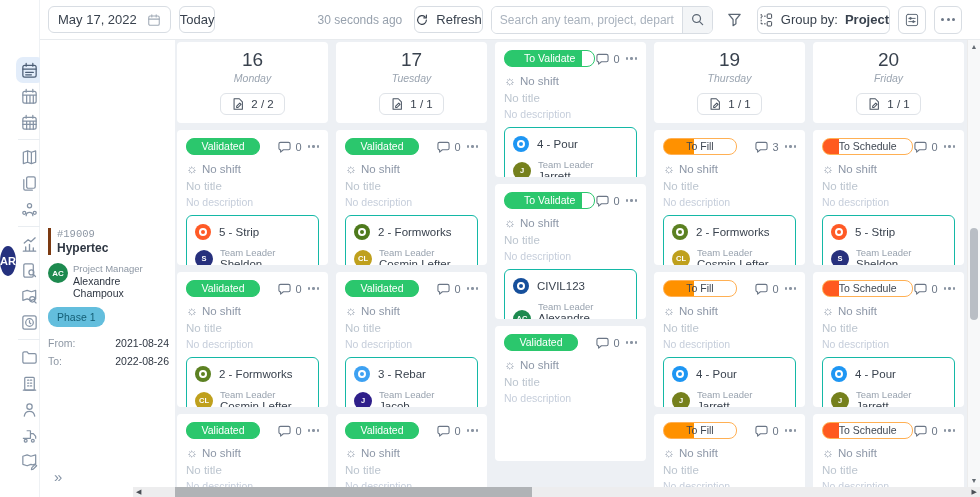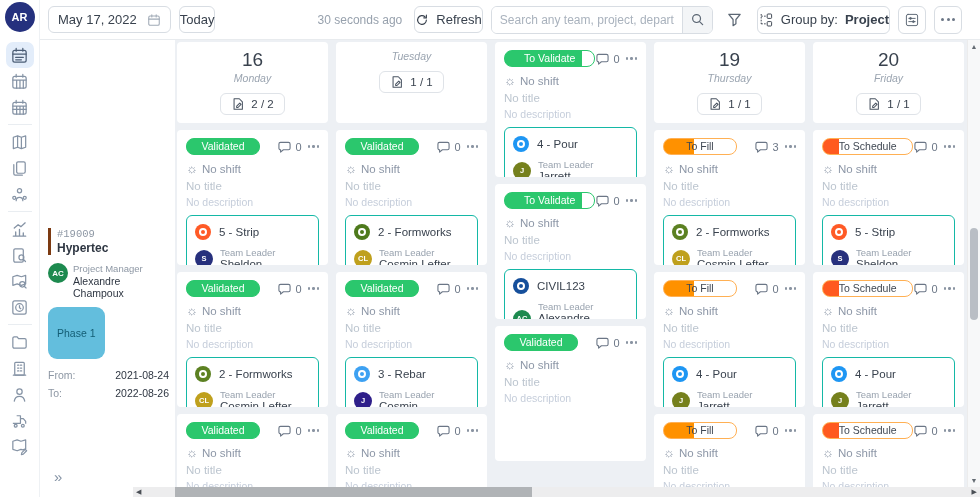--- a/index.html
+++ b/index.html
@@ -2,21 +2,21 @@
 <html><head>
 <meta charset="utf-8">
 <style>
   * { margin:0; padding:0; box-sizing:border-box; }
   html,body { width:980px; height:497px; overflow:hidden; }
   body { font-family:"Liberation Sans", sans-serif; background:#fff; color:#39424e; position:relative; }
 
   #app { display:flex; width:980px; height:497px; }
 
   
-  #sidebar { width:40px; flex:0 0 40px; background:#fff; border-right:1px solid #eef1f4; display:flex; flex-direction:column; align-items:center; padding-top:2px; }
+  #sidebar { width:40px; flex:0 0 40px; background:#fff; border-right:1px solid #eef1f4; display:flex; flex-direction:row; align-items:center; padding-top:24px; }
   .avatar-main { width:30px; height:30px; border-radius:50%; background:#25317e; color:#fff; font-size:11px; font-weight:bold; display:flex; align-items:center; justify-content:center; }
   .sb-icons { margin-top:10px; display:flex; flex-direction:column; align-items:center; }
   .sb-btn { width:28px; height:26px; display:flex; align-items:center; justify-content:center; border-radius:7px; cursor:pointer; }
   .sb-btn.active { background:#e3edfa; }
   .sb-btn svg { stroke:#8593a5; }
   .sb-btn.active svg { stroke:#4b5d75; }
   .sb-div { width:24px; height:1px; background:#e9edf1; margin:4px 0; }
 
   
   #main-wrap { flex:1; display:flex; flex-direction:column; min-width:0; }
@@ -42,21 +42,21 @@
   
   #project-panel { width:135px; flex:0 0 135px; background:#fff; position:relative; padding-top:188px; }
   .proj-item { padding:0 6px 0 8px; }
   .proj-head { border-left:3px solid #7c3a12; padding-left:6px; }
   .proj-id { font-size:10.5px; color:#8d97a4;font-family:Liberation Mono, monospace; }
   .proj-name { font-size:12px; font-weight:bold; color:#2e3642; margin-top:1px; }
   .proj-mgr { display:flex; gap:5px; margin-top:8px; align-items:flex-start; }
   .avatar-sm { width:20px; height:20px; border-radius:50%; color:#fff; font-size:8px; font-weight:bold; display:flex; align-items:center; justify-content:center; flex:0 0 20px; }
   .mgr-role { font-size:9.5px; color:#8d97a4; }
   .mgr-name { font-size:10.5px; color:#2e3642; margin-top:1px; }
-  .phase-pill { display:inline-block; margin-top:8px; background:#63bedd; color:#135d74; font-size:10.5px; padding:20px 9px; border-radius:9px; }
+  .phase-pill { display:inline-block; margin-top:8px; background:#63bedd; color:#135d74; font-size:10.5px; padding:4px 9px; border-radius:9px; }
   .date-row { display:flex; justify-content:space-between; font-size:10.5px; margin-top:6px; }
   .date-row .lbl { color:#8d97a4; }
   .date-row .val { color:#2e3642; }
   .dates { margin-top:10px; }
   .collapse-btn { position:absolute; left:14px; bottom:12px; color:#8593a5; font-size:15px; cursor:pointer; }
 
   
   #calendar { flex:1; background:#edf0f4; overflow:hidden; padding:2px 0 0 2px; display:flex; gap:8px; }
   .day-col { width:151px; flex:0 0 151px; display:flex; flex-direction:column; gap:7px; }
   .day-head { background:#fff; border-radius:4px; height:81px; text-align:center; padding-top:7px; flex:0 0 81px; }
@@ -443,21 +443,21 @@
               </div>
               <div class="no-shift">
                 <span class="sun">☼</span>
                 <span>No shift</span>
               </div>
               <div class="no-title">No title</div>
               <div class="no-desc">No description</div>
             </div>
           </div>
           <div class="day-col">
-            <div class="day-head"><div class="day-name">Tuesday</div><span class="day-count">
+            <div class="day-head"><div class="day-num">17</div><div class="day-name">Tuesday</div><span class="day-count">
                 <span>
                   <svg width="14" height="14" viewBox="0 0 16 16" fill="none" stroke="#4a5462" stroke-width="1.2" stroke-linejoin="round">
                     <path d="M3.5 2h6L13 5.5V14H3.5z"></path>
                     <path d="M6.5 10.5l3.5-3.5 1.5 1.5-3.5 3.5H6.5z"></path>
                   </svg>
                 </span>
                 <span>1 / 1</span>
               </span></div>
             <div class="card">
               <div class="card-top">
@@ -523,21 +523,21 @@
               <div class="no-desc">No description</div>
               <div class="task-box">
                 <div class="task-row">
                   <span class="task-dot" style="background: rgb(61, 161, 242);"></span>
                   <span class="task-lbl">3 - Rebar</span>
                 </div>
                 <div class="leader-row">
                   <span class="avatar-xs" style="background: rgb(47, 31, 138);">J</span>
                   <span>
                     <div class="leader-role">Team Leader</div>
-                    <div class="leader-name">Cosmin</div>
+                    <div class="leader-name">Jacob</div>
                   </span>
                 </div>
               </div>
             </div>
             <div class="card">
               <div class="card-top">
                 <span class="badge" style="width: 74px; color: rgb(255, 255, 255); border: 1px solid rgb(43, 199, 109); background: rgb(43, 199, 109);">Validated</span>
                 <span class="spacer"></span>
                 <span class="comment">
                   <span>

